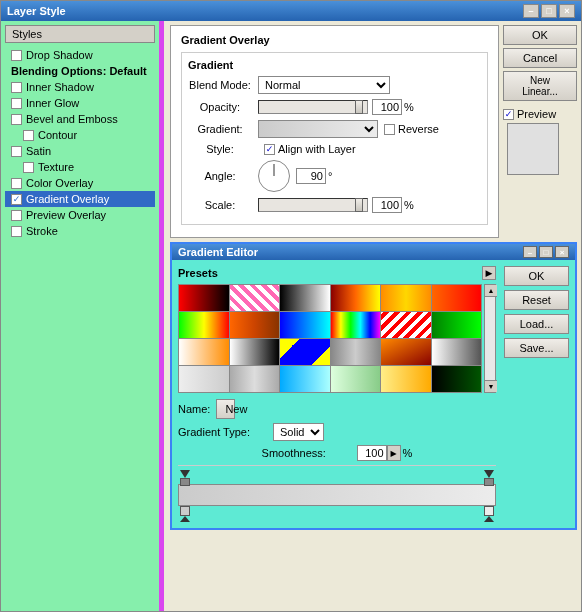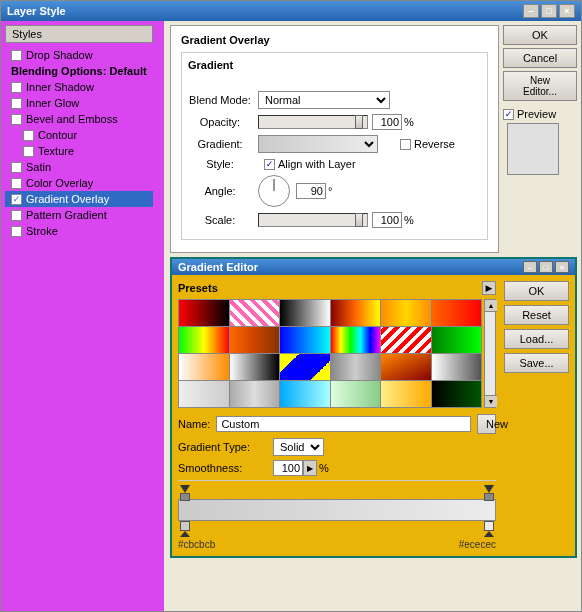--- a/index.html
+++ b/index.html
@@ -6,21 +6,21 @@
     body { font-family: 'Segoe UI', Tahoma, sans-serif; font-size: 11px; background: #ece9d8; }
 
     .window { width: 582px; height: 612px; background: #ece9d8; border: 1px solid #888; display: flex; flex-direction: column; }
     .title-bar { background: linear-gradient(to bottom, #4a90d9 0%, #2563b0 100%); color: white; padding: 3px 6px; font-size: 11px; font-weight: bold; display: flex; justify-content: space-between; align-items: center; }
     .title-bar-controls { display: flex; gap: 2px; }
     .title-btn { width: 16px; height: 14px; background: #d4d0c8; border: 1px solid #888; font-size: 9px; display: flex; align-items: center; justify-content: center; cursor: pointer; }
 
     .main-content { display: flex; flex: 1; overflow: hidden; }
 
     
-    .left-panel { width: 163px; background: #d946ef; border-right: 7px solid #d946ef; flex-shrink: 0; }
+    .left-panel { width: 163px; background: #86efac; border-right: 5px solid #d946ef; flex-shrink: 0; }
     .styles-header { background: #d4d0c8; border: 1px solid #888; padding: 2px 6px; margin: 4px; font-size: 11px; }
     .layer-list { margin: 2px 4px; }
     .layer-item { padding: 2px 6px; font-size: 11px; cursor: pointer; display: flex; align-items: center; gap: 4px; }
     .layer-item.active { background: #316ac5; color: white; }
     .layer-item.header { font-weight: bold; }
     .checkbox { width: 11px; height: 11px; border: 1px solid #888; background: white; flex-shrink: 0; display: flex; align-items: center; justify-content: center; font-size: 9px; }
     .checkbox.checked { background: white; }
     .layer-indent { padding-left: 18px; }
     .btn { background: linear-gradient(to bottom, #f0ede8, #d4d0c8); border: 1px solid #888; padding: 3px 8px; font-size: 11px; cursor: pointer; text-align: center; }
     .btn-ok { background: linear-gradient(to bottom, #f0ede8, #d4d0c8); }
@@ -78,81 +78,81 @@
         <div class="layer-item">
           <div class="checkbox"></div>
           <span>Bevel and Emboss</span>
         </div>
 
         <div class="layer-item layer-indent">
           <div class="checkbox"></div>
           <span>Contour</span>
         </div>
 
+        <div class="layer-item">
+          <div class="checkbox"></div>
+          <span>Satin</span>
+        </div>
+
         <div class="layer-item layer-indent">
           <div class="checkbox"></div>
           <span>Texture</span>
-        </div>
-
-        <div class="layer-item">
-          <div class="checkbox"></div>
-          <span>Satin</span>
         </div>
 
         <div class="layer-item">
           <div class="checkbox"></div>
           <span>Color Overlay</span>
         </div>
 
         <div class="layer-item active">
           <div class="checkbox checked" style="color:#316ac5;">✓</div>
           <span>Gradient Overlay</span>
         </div>
 
         <div class="layer-item">
           <div class="checkbox"></div>
-          <span>Pattern Gradient</span>
+          <span>Preview Overlay</span>
         </div>
 
         <div class="layer-item">
           <div class="checkbox"></div>
           <span>Stroke</span>
         </div>
       </div>
     </div>
 
     <div style="flex:1; display:flex; flex-direction:column; padding:4px 4px 4px 6px;">
 
       <div style="display:flex; gap:4px;">
 
         <div style="flex:1; border:1px solid #999; background:white; padding:8px 10px;">
           <div class="section-title">Gradient Overlay</div>
           <div style="border:1px solid #ccc; padding:6px; margin-bottom:4px;">
-            <div style="font-weight:bold; margin-bottom:20px; font-size:11px;">Gradient</div>
+            <div style="font-weight:bold; margin-bottom:5px; font-size:11px;">Gradient</div>
 
             <div class="form-row">
               <span class="form-label">Blend Mode:</span>
               <select style="width:132px;">
                 <option>Normal</option>
               </select>
             </div>
 
             <div class="form-row">
               <span class="form-label">Opacity:</span>
               <div class="slider-track" style="width:110px;">
                 <div class="slider-thumb" style="left:96px;"></div>
               </div>
               <input class="number-input" type="text" value="100" style="margin-left: 4px; width: 30px;">
               <span style="margin-left:2px;">%</span>
             </div>
 
             <div class="form-row">
               <span class="form-label">Gradient:</span>
               <select style="width:120px; background: linear-gradient(to right, #cbcbcb, #ececec);"></select>
-              <label class="checkbox-label" style="margin-left:22px;">
+              <label class="checkbox-label" style="margin-left:6px;">
                 <div class="checkbox"></div>
                 <span>Reverse</span>
               </label>
             </div>
 
             <div class="form-row">
               <span class="form-label">Style:</span>
               <label class="checkbox-label" style="margin-left:6px;">
                 <div class="checkbox checked" style="color:#0000cc;">✓</div>
                 <span>Align with Layer</span>
@@ -175,30 +175,30 @@
               </div>
               <input class="number-input" type="text" value="100" style="margin-left: 4px; width: 30px;">
               <span style="margin-left:2px;">%</span>
             </div>
           </div>
         </div>
 
         <div style="display:flex; flex-direction:column; align-items:stretch; gap:3px; width:74px;">
           <button class="btn btn-ok">OK</button>
           <button class="btn">Cancel</button>
-          <button class="btn" style="font-size:10px;">New Editor...</button>
+          <button class="btn" style="font-size:10px;">New Linear...</button>
           <div style="display:flex; align-items:center; gap:3px; margin-top:4px;">
             <div class="checkbox checked" style="color:#0000cc;">✓</div>
             <span>Preview</span>
           </div>
           <div class="preview-box"></div>
         </div>
       </div>
 
-      <div style="border:2px solid #0f766e; background:#eab308; margin-top:4px;">
+      <div style="border:2px solid #3b82f6; background:#5eead4; margin-top:4px;">
 
         <div style="background:linear-gradient(to bottom, #4a90d9, #2563b0); color:white; padding:2px 6px; font-size:11px; font-weight:bold; display:flex; justify-content:space-between; align-items:center;">
           <span>Gradient Editor</span>
           <div style="display:flex; gap:2px;">
             <div style="width:14px;height:12px;background:#d4d0c8;border:1px solid #666;font-size:8px;display:flex;align-items:center;justify-content:center;cursor:pointer;">–</div>
             <div style="width:14px;height:12px;background:#d4d0c8;border:1px solid #666;font-size:8px;display:flex;align-items:center;justify-content:center;cursor:pointer;">□</div>
             <div style="width:14px;height:12px;background:#d4d0c8;border:1px solid #666;font-size:8px;display:flex;align-items:center;justify-content:center;cursor:pointer;">×</div>
           </div>
         </div>
 
@@ -242,32 +242,31 @@
               </div>
               <div style="width:12px; display:flex; flex-direction:column; border:1px solid #888;">
                 <div style="width:12px;height:12px;background:#d4d0c8;border-bottom:1px solid #888;display:flex;align-items:center;justify-content:center;font-size:7px;cursor:pointer;">▲</div>
                 <div style="flex:1;background:#e8e8e8;"></div>
                 <div style="width:12px;height:12px;background:#d4d0c8;border-top:1px solid #888;display:flex;align-items:center;justify-content:center;font-size:7px;cursor:pointer;">▼</div>
               </div>
             </div>
 
             <div style="display:flex; align-items:center; gap:6px; margin-top:6px; margin-bottom:4px;">
               <span style="font-size:11px;">Name:</span>
-              <input type="text" value="Custom" style="flex: 1 1 0%; border: 1px solid rgb(136, 136, 136); padding: 1px 4px; font-size: 11px;">
               <button class="btn" style="width:19px; font-size:11px;">New</button>
             </div>
 
             <div style="display:flex; align-items:center; margin-bottom:4px;">
               <span style="width:95px; font-size:11px;">Gradient Type:</span>
               <select style="font-size:11px; border:1px solid #888; padding:1px 2px;">
                 <option>Solid</option>
               </select>
             </div>
 
-            <div style="display:flex; align-items:center; ">
+            <div style="display:flex; align-items:center; justify-content:center;">
               <span style="width:95px; font-size:11px;">Smoothness:</span>
               <input type="text" value="100" style="width: 30px; border: 1px solid rgb(136, 136, 136); padding: 1px 2px; font-size: 11px; text-align: right;">
               <div style="width:14px;height:16px;background:#d4d0c8;border:1px solid #888;display:flex;align-items:center;justify-content:center;font-size:8px;cursor:pointer;">▶</div>
               <span style="margin-left:2px; font-size:11px;">%</span>
             </div>
 
             <div style="margin-top:4px; border-top: 1px solid #ccc; padding-top:4px;">
 
               <div style="height:14px; position:relative; display:flex; justify-content:space-between; padding:0 2px;">
                 <div style="width:10px; cursor:pointer;">
@@ -286,24 +285,20 @@
                 <div style="cursor:pointer;">
                   <div style="width:10px;height:10px;border:1px solid #555;background:#cbcbcb;"></div>
                   <div style="width:10px;height:6px;background:#333;clip-path:polygon(50% 0, 0 100%, 100% 100%);"></div>
                 </div>
                 <div style="cursor:pointer;">
                   <div style="width:10px;height:10px;border:1px solid #555;background:#ececec;"></div>
                   <div style="width:10px;height:6px;background:#333;clip-path:polygon(50% 0, 0 100%, 100% 100%);"></div>
                 </div>
               </div>
 
-              <div style="display:flex; justify-content:space-between; font-size:10px; color:#333; margin-top:2px;">
-                <span>#cbcbcb</span>
-                <span>#ececec</span>
-              </div>
             </div>
           </div>
 
           <div style="display:flex; flex-direction:column; gap:4px; margin-left:8px; width:65px;">
             <button class="btn">OK</button>
             <button class="btn">Reset</button>
             <button class="btn">Load...</button>
             <button class="btn">Save...</button>
           </div>
         </div>

